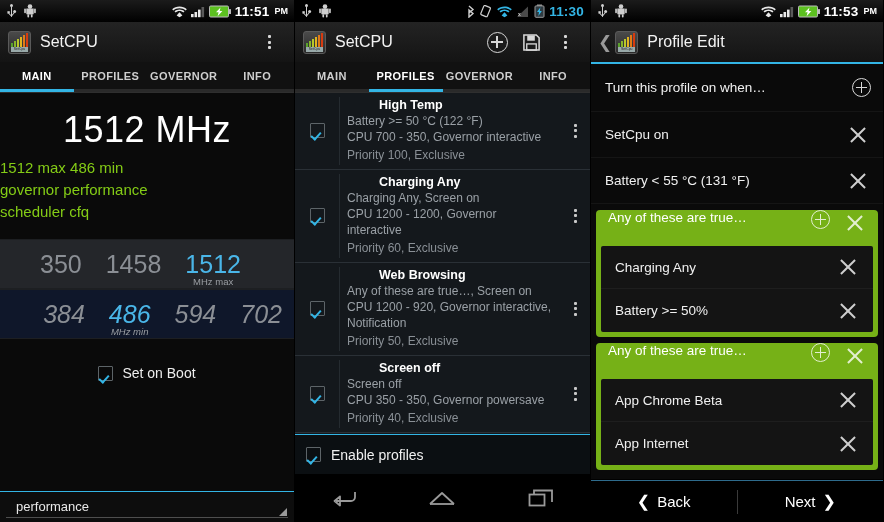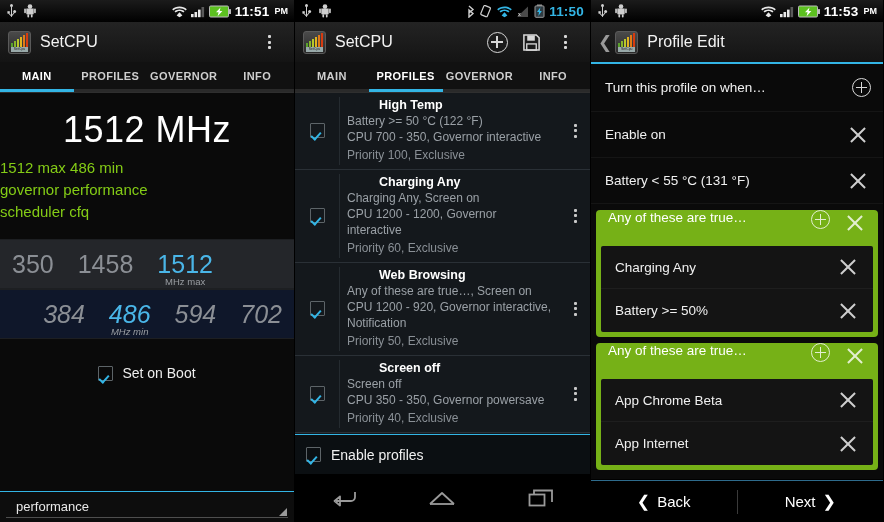--- a/index.html
+++ b/index.html
@@ -69,21 +69,21 @@
 
   
   .main-body{ background:#0a0a0a; height:calc(522px - 22px - 40px - 31px); position:relative; }
   .big-freq{ text-align:center; font-size:36px; font-weight:300; color:#fff; padding-top:16px; letter-spacing:.5px; }
   .sub-lines{ color:#84cc16; font-size:15px; line-height:22px; padding-top:6px; }
   .picker{ margin-top:16px; }
   .picker-row{
     height:50px; display:flex; align-items:center; position:relative;
     border-top:1px solid #1d1f22; border-bottom:1px solid #1d1f22;
   }
-  .picker-row.r1{ background:#24262a; justify-content:flex-start; padding-left:0; }
+  .picker-row.r1{ background:#24262a; justify-content:flex-start; padding-left:28px; }
   .picker-row.r2{ background:#0f172a; justify-content:flex-end; padding-right:0px;font-style:italic; }
   .pk{ color:#8b8f95; font-size:25px; font-weight:300; padding:0 12px; white-space:nowrap; }
   .pk.sel{ color:#4ab6e8; position:relative; padding:0 12px; }
   .pk.sel .lbl{
     position:absolute; left:0; right:0; top:26px; text-align:center;
     font-size:9.5px; color:#9a9ea3; font-weight:normal;
   }
   .boot-wrap{ display:flex; align-items:center; justify-content:center; gap:9px; margin-top:26px; }
   .cbx{
     width:15px;height:15px;border:1.5px solid #5d6468;background:transparent;
@@ -360,21 +360,21 @@
               <text x="2" y="11" font-size="5" fill="#cfcfcf">x</text>
             </svg>
         </span>
         <span class="ico">
           <svg width="11" height="14" viewBox="0 0 11 14">
               <rect x="3" y="0.5" width="5" height="1.4" fill="#9a9a9a"></rect>
               <rect x="1" y="1.9" width="9" height="11.4" rx="1" fill="#2f3a40" stroke="#9a9a9a" stroke-width="1"></rect>
               <path d="M6.4 3.2 L3 8 h2 L4.4 12 L7.8 7.1 h-2z" fill="#33b5e5"></path>
             </svg>
         </span>
-        <span class="sb-time" style="color:#33b5e5">11:50</span>
+        <span class="sb-time" style="color:#33b5e5">11:30</span>
       </div>
     </div>
 
     <div class="actionbar">
       <div class="applogo">
         <span class="bars">
           <i style="height:4px;background:#5aa02c"></i>
             <i style="height:6px;background:#86b52a"></i>
           <i style="height:8px;background:#b8c72a"></i>
             <i style="height:10px;background:#e0b420"></i>
@@ -598,21 +598,21 @@
     </div>
     <div style="height:2px;background:#33b5e5"></div>
 
     <div class="edit-body">
       <div class="edit-row" style="height:48px">
         <span class="lbl">Turn this profile on when…</span>
         <span class="plus-s"></span>
       </div>
 
       <div class="edit-row" style="height:46px">
-        <span class="lbl">Enable on</span>
+        <span class="lbl">SetCpu on</span>
         <span class="xbtn"></span>
       </div>
       <div class="edit-row" style="height:46px">
         <span class="lbl">Battery &lt; 55 °C (131 °F)</span>
         <span class="xbtn"></span>
       </div>
 
       <div class="group">
         <div class="group-head">
           <span class="ghlbl">Any of these are true…</span>

